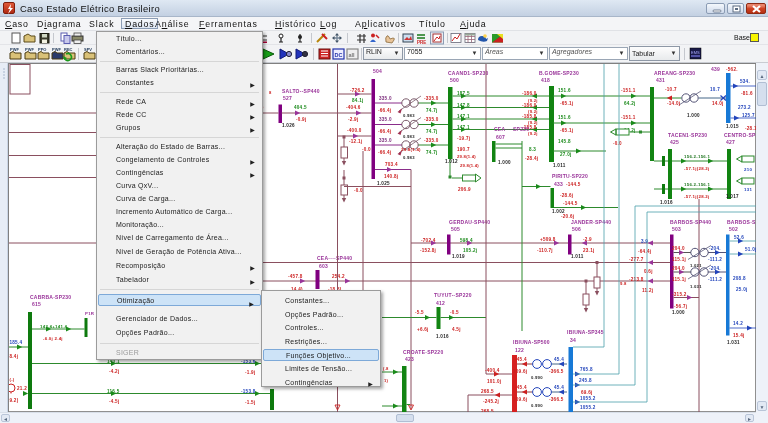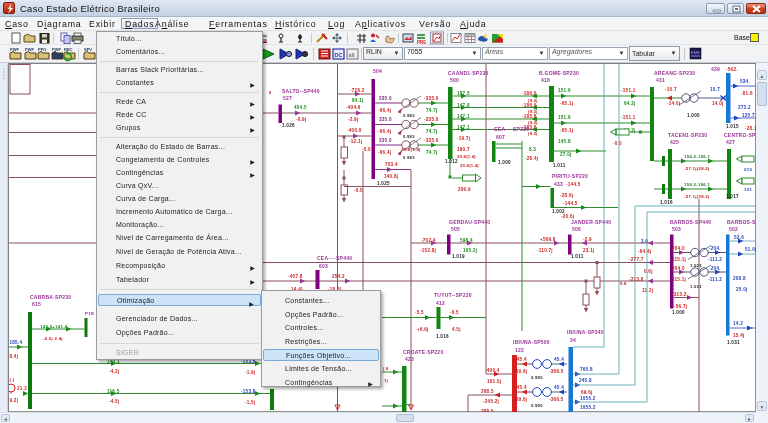--- a/index.html
+++ b/index.html
@@ -66,28 +66,28 @@
   </div>
 <div class="abs winbtn" id="btn-close">
     <svg class="winglyph" width="18" height="9" style="left:4px;top:1px">
       <path d="M2 1 L9 7 M9 1 L2 7" stroke="#fff" stroke-width="2.2"></path>
     </svg>
   </div>
 
 <div class="abs" id="menubar">
 <span class="mitem" style="left:2px"><span class="uu">C</span>aso</span>
 <span class="mitem" style="left:34px">D<span class="uu">i</span>agrama</span>
-<span class="mitem" style="left:86px">Exibir</span>
+<span class="mitem" style="left:86px">Slack</span>
 <span class="mitem" id="m-dados" style="left:121px;top:1px"><span class="uu">D</span>ados</span>
 <span class="mitem" style="left:152px">A<span class="uu">n</span>álise</span>
-<span class="mitem" style="left:206px"><span class="uu">F</span>erramentas</span>
+<span class="mitem" style="left:196px"><span class="uu">F</span>erramentas</span>
 <span class="mitem" style="left:272px"><span class="uu">H</span>istórico</span>
-<span class="mitem" style="left:325px"><span class="uu">L</span>og</span>
+<span class="mitem" style="left:317px"><span class="uu">L</span>og</span>
 <span class="mitem" style="left:352px">A<span class="uu">p</span>licativos</span>
-<span class="mitem" style="left:416px">Versão</span>
+<span class="mitem" style="left:416px">Título</span>
 <span class="mitem" style="left:457px"><span class="uu">A</span>juda</span>
 </div>
 
 <div class="abs" id="tb1">
 <svg class="abs" style="left:0;top:0" width="768" height="14" id="tb1svg">
       <rect x="12" y="2" width="8" height="10" fill="#fff" stroke="#555" stroke-width="1"></rect>
       <path d="M24 5 L28 3 L31 5 L35 5 L35 11 L24 11 Z" fill="#d9c178 " stroke="#5a4a1a" stroke-width="1"></path>
       <rect x="40" y="2.5" width="9" height="9.5" fill="#3a3a2a" stroke="#1a1a10" stroke-width="1"></rect>
       <rect x="42" y="3" width="5" height="3.5" fill="#cfd6c2"></rect>
       <rect x="42" y="8.5" width="5" height="3.5" fill="#f2f2e2"></rect>

